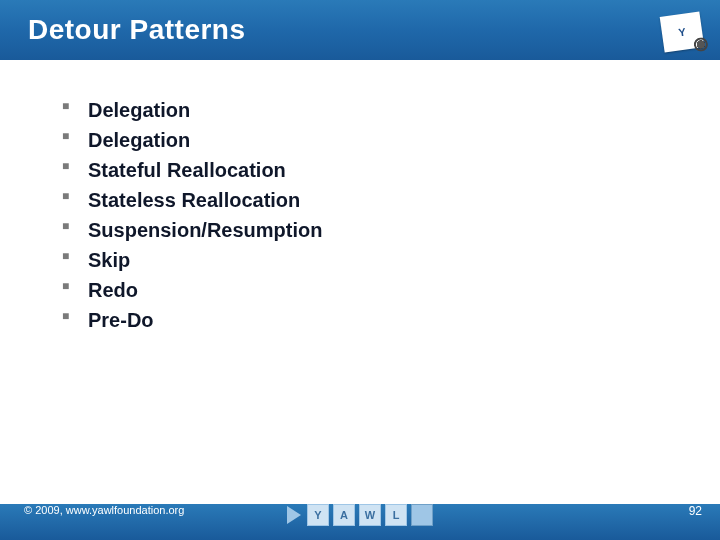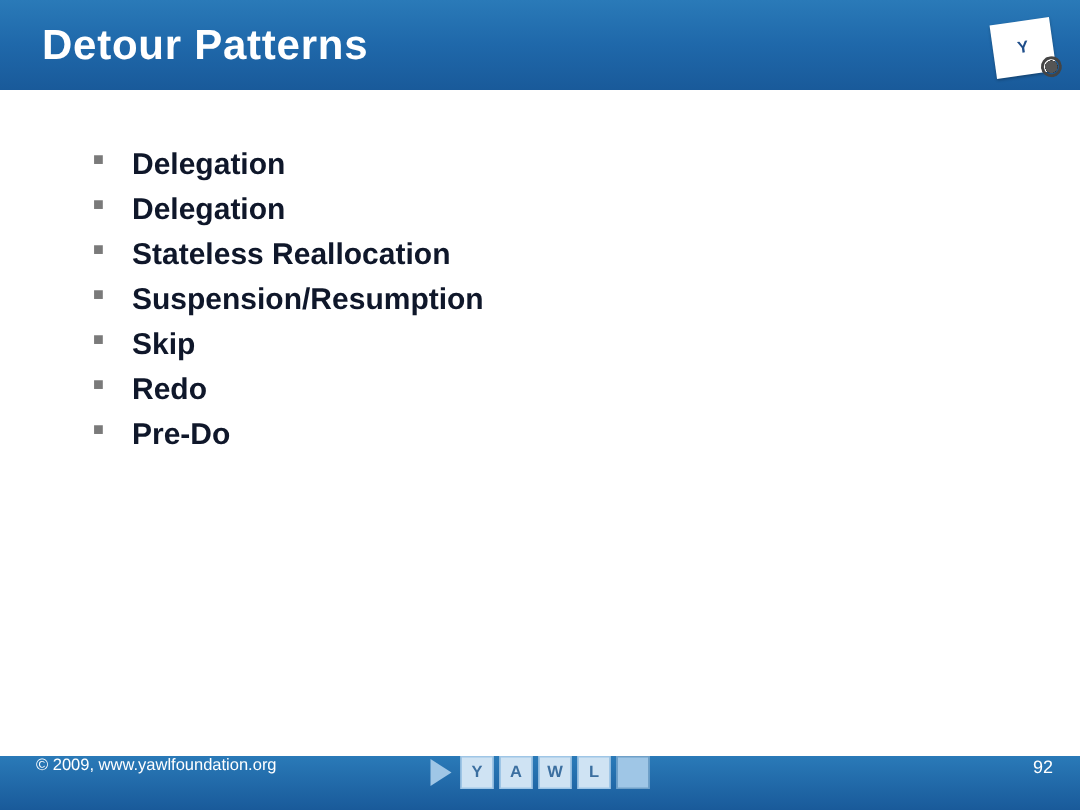--- a/index.html
+++ b/index.html
@@ -84,20 +84,21 @@
     <div class="logo-tr">
       <span>Y</span>
       <span class="gear"></span>
     </div>
   </div>
 
   <div class="body">
     <ul class="bullets">
       <li>Delegation</li>
       <li>Delegation</li>
+      <li>Stateful Reallocation</li>
       <li>Stateless Reallocation</li>
       <li>Suspension/Resumption</li>
       <li>Skip</li>
       <li>Redo</li>
       <li>Pre-Do</li>
     </ul>
   </div>
 
   <div class="footer">
     <span class="copyright">© 2009, www.yawlfoundation.org</span>

